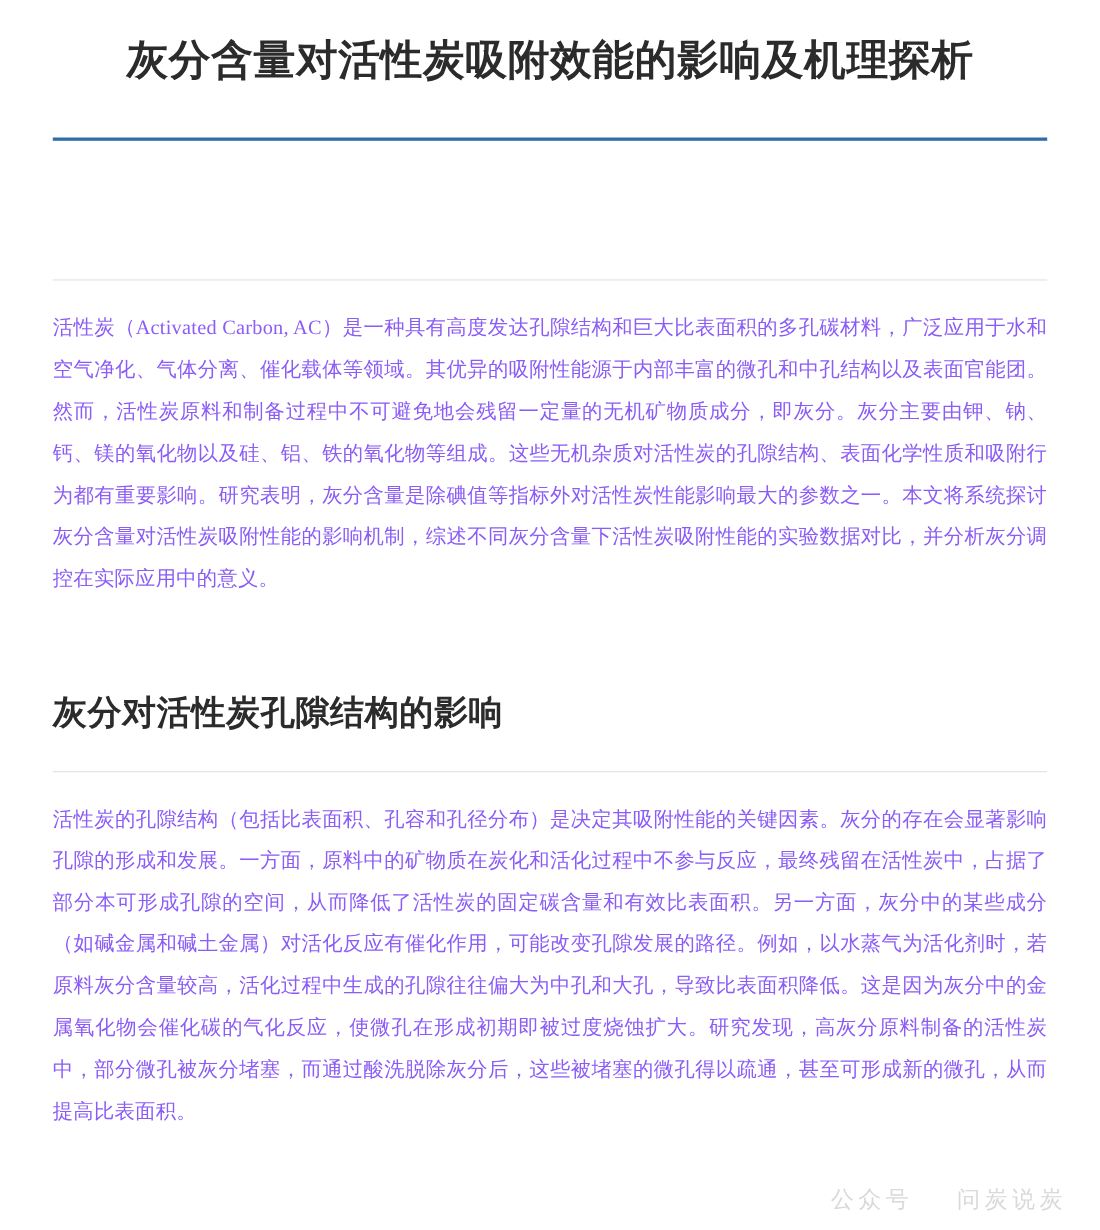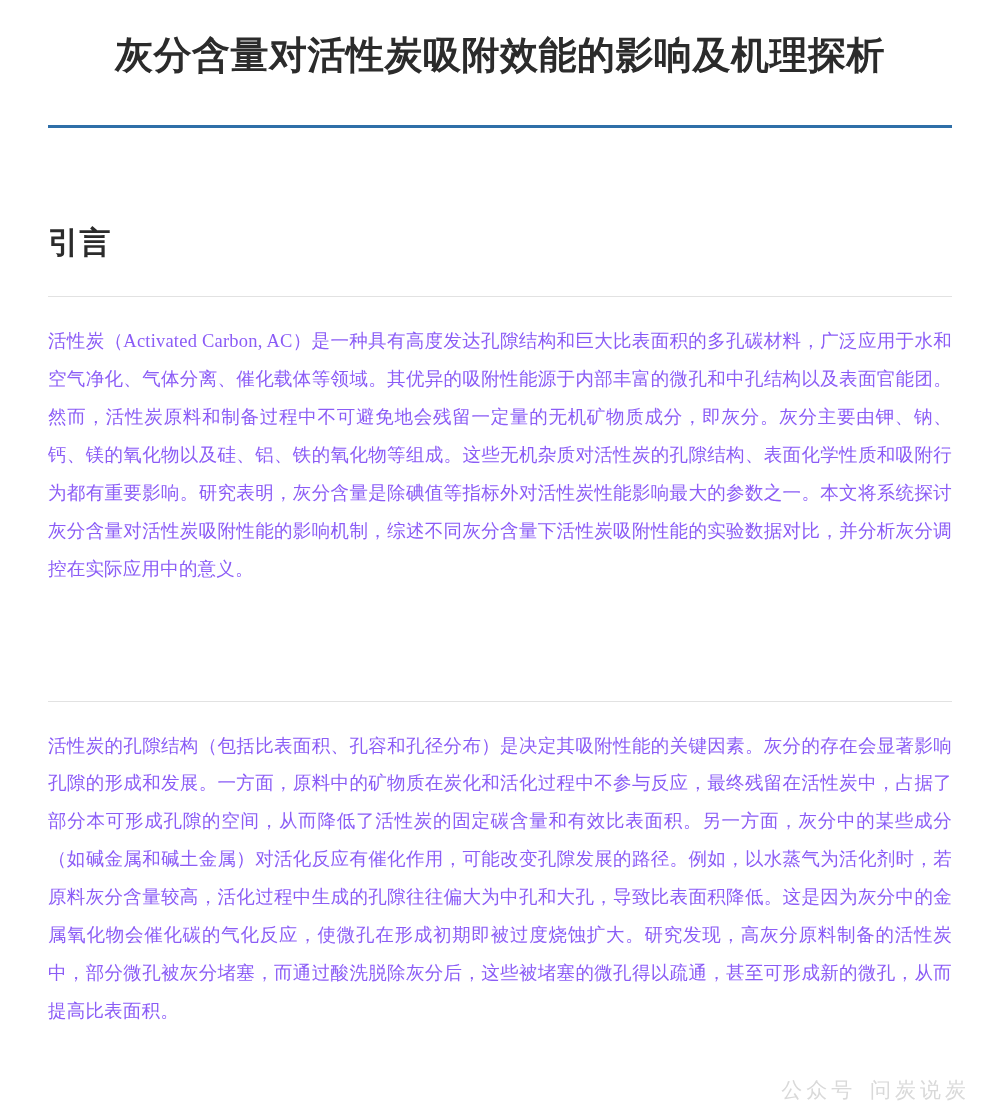--- a/index.html
+++ b/index.html
@@ -76,38 +76,38 @@
     position: absolute;
     right: 30px;
     bottom: 14px;
     font-family: "Liberation Sans", "DejaVu Sans", sans-serif;
     font-size: 21px;
     color: #d9d9d9;
     letter-spacing: 4px;
     white-space: nowrap;
     pointer-events: none;
   }
-  .wm-part2 { margin-left: 4px; }
+  .wm-part2 { margin-left: 30px; }
 </style>
 </head>
 <body>
 
 <div class="page">
 
   <h1 class="doc-title">灰分含量对活性炭吸附效能的影响及机理探析</h1>
 
   <hr class="title-rule" style="border-top-color: rgb(47, 111, 168);">
 
   <div class="section sec1">
-    <h2 class="section-heading">引言</h2>
     <hr class="heading-rule">
     <p class="body-text para-indent">活性炭（Activated Carbon, AC）是一种具有高度发达孔隙结构和巨大比表面积的多孔碳材料，广泛应用于水和空气净化、气体分离、催化载体等领域。其优异的吸附性能源于内部丰富的微孔和中孔结构以及表面官能团。然而，活性炭原料和制备过程中不可避免地会残留一定量的无机矿物质成分，即灰分。灰分主要由钾、钠、钙、镁的氧化物以及硅、铝、铁的氧化物等组成。这些无机杂质对活性炭的孔隙结构、表面化学性质和吸附行为都有重要影响。研究表明，灰分含量是除碘值等指标外对活性炭性能影响最大的参数之一。本文将系统探讨灰分含量对活性炭吸附性能的影响机制，综述不同灰分含量下活性炭吸附性能的实验数据对比，并分析灰分调控在实际应用中的意义。</p>
   </div>
 
   <div class="section sec2">
+    <h2 class="section-heading">灰分对活性炭孔隙结构的影响</h2>
     <hr class="heading-rule">
     <p class="body-text para-indent">活性炭的孔隙结构（包括比表面积、孔容和孔径分布）是决定其吸附性能的关键因素。灰分的存在会显著影响孔隙的形成和发展。一方面，原料中的矿物质在炭化和活化过程中不参与反应，最终残留在活性炭中，占据了部分本可形成孔隙的空间，从而降低了活性炭的固定碳含量和有效比表面积。另一方面，灰分中的某些成分（如碱金属和碱土金属）对活化反应有催化作用，可能改变孔隙发展的路径。例如，以水蒸气为活化剂时，若原料灰分含量较高，活化过程中生成的孔隙往往偏大为中孔和大孔，导致比表面积降低。这是因为灰分中的金属氧化物会催化碳的气化反应，使微孔在形成初期即被过度烧蚀扩大。研究发现，高灰分原料制备的活性炭中，部分微孔被灰分堵塞，而通过酸洗脱除灰分后，这些被堵塞的微孔得以疏通，甚至可形成新的微孔，从而提高比表面积。</p>
   </div>
 
   <div class="watermark">
     <span>公众号</span>
     <span class="wm-part2">问炭说炭</span>
   </div>
 
 </div>

